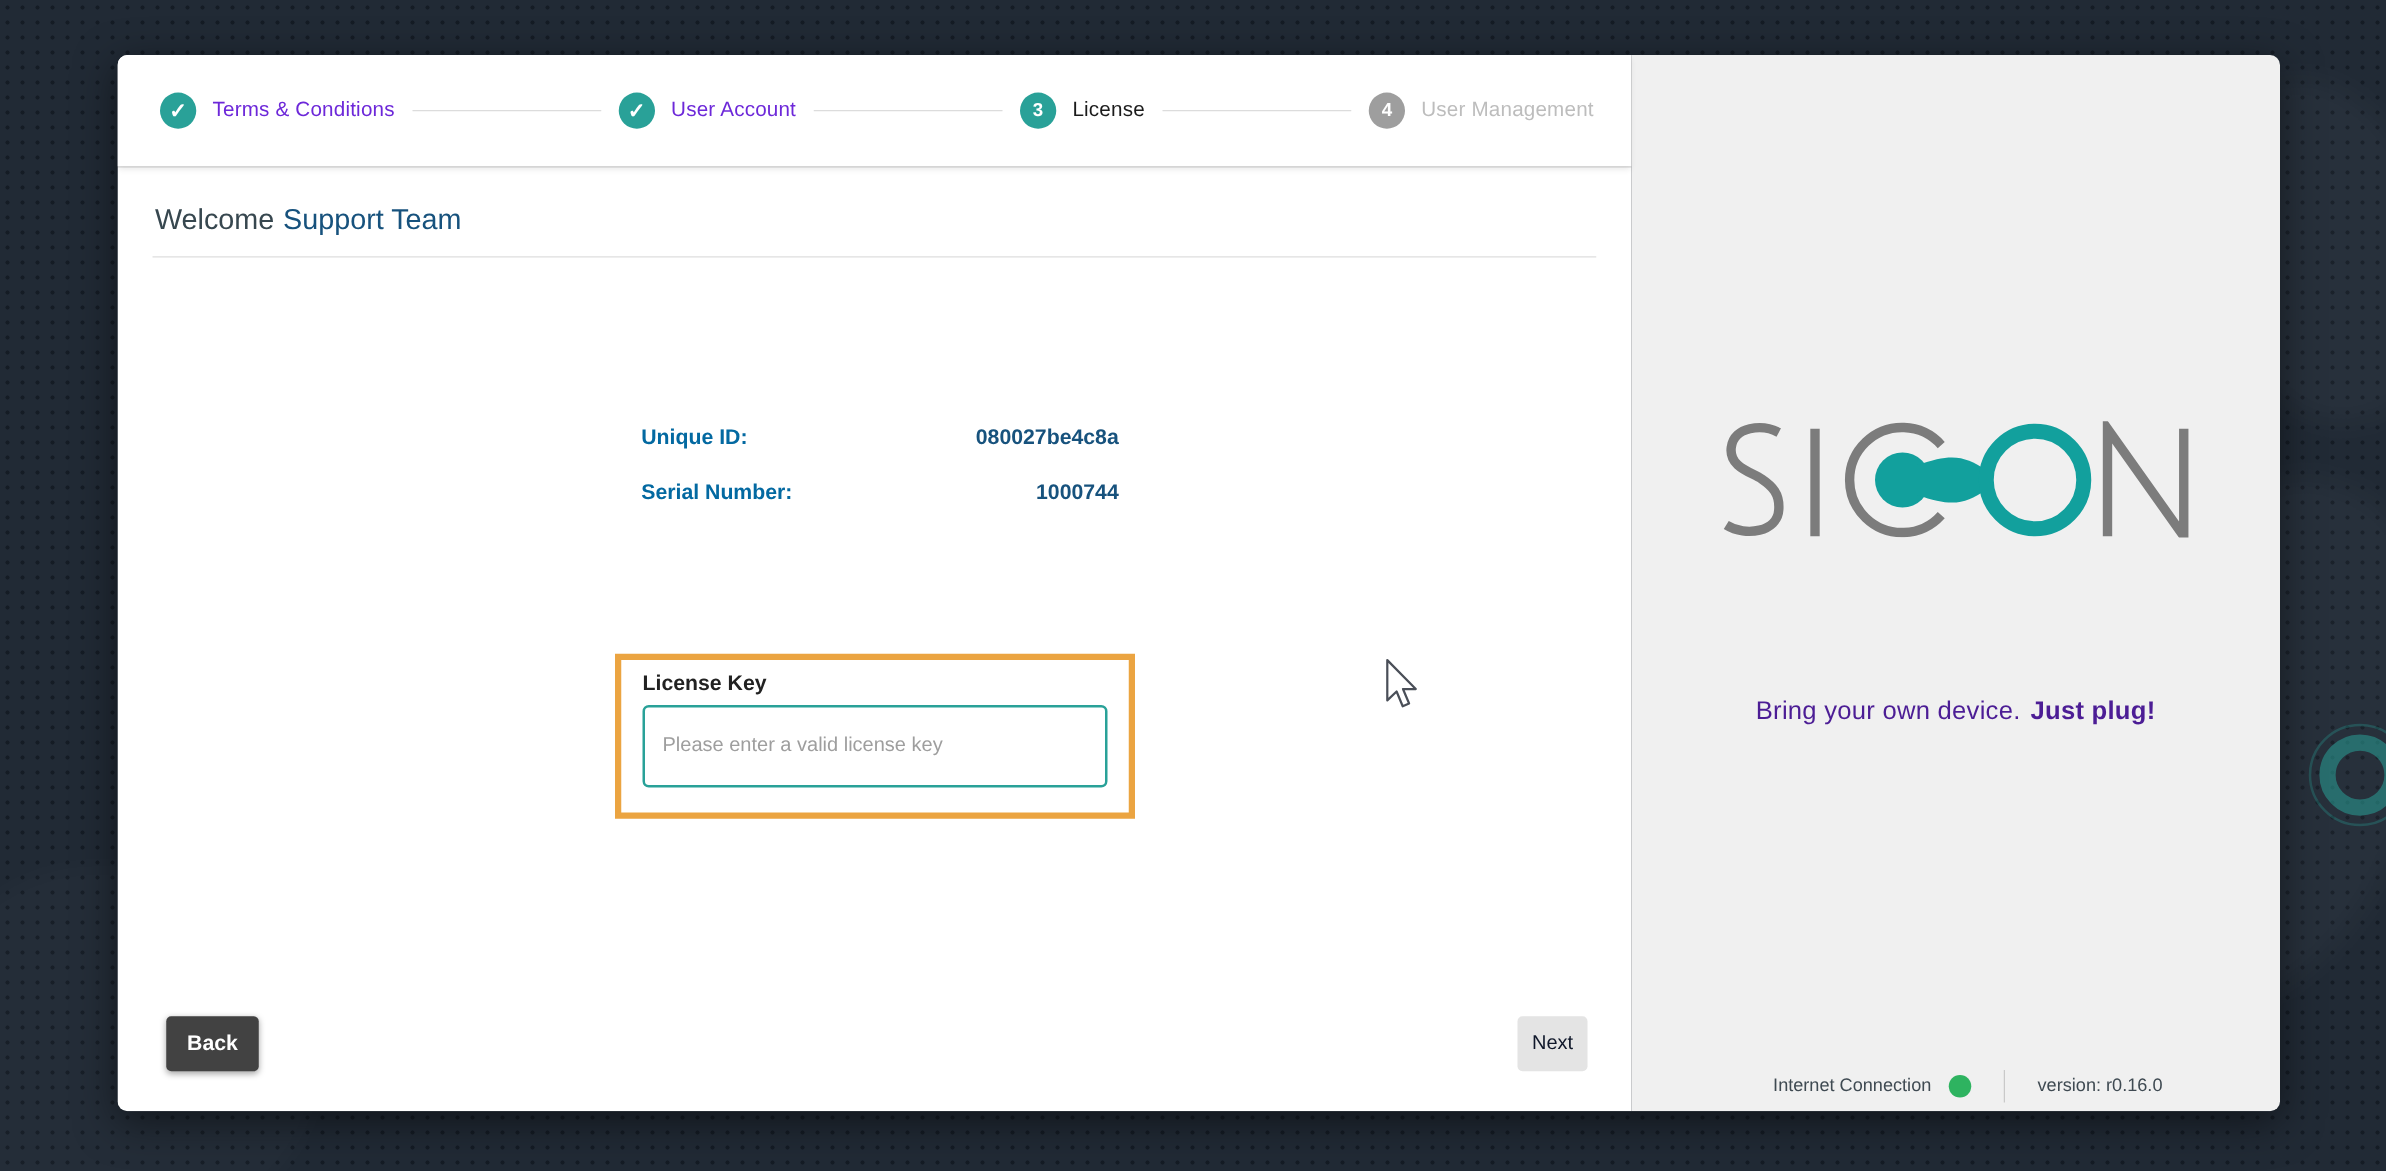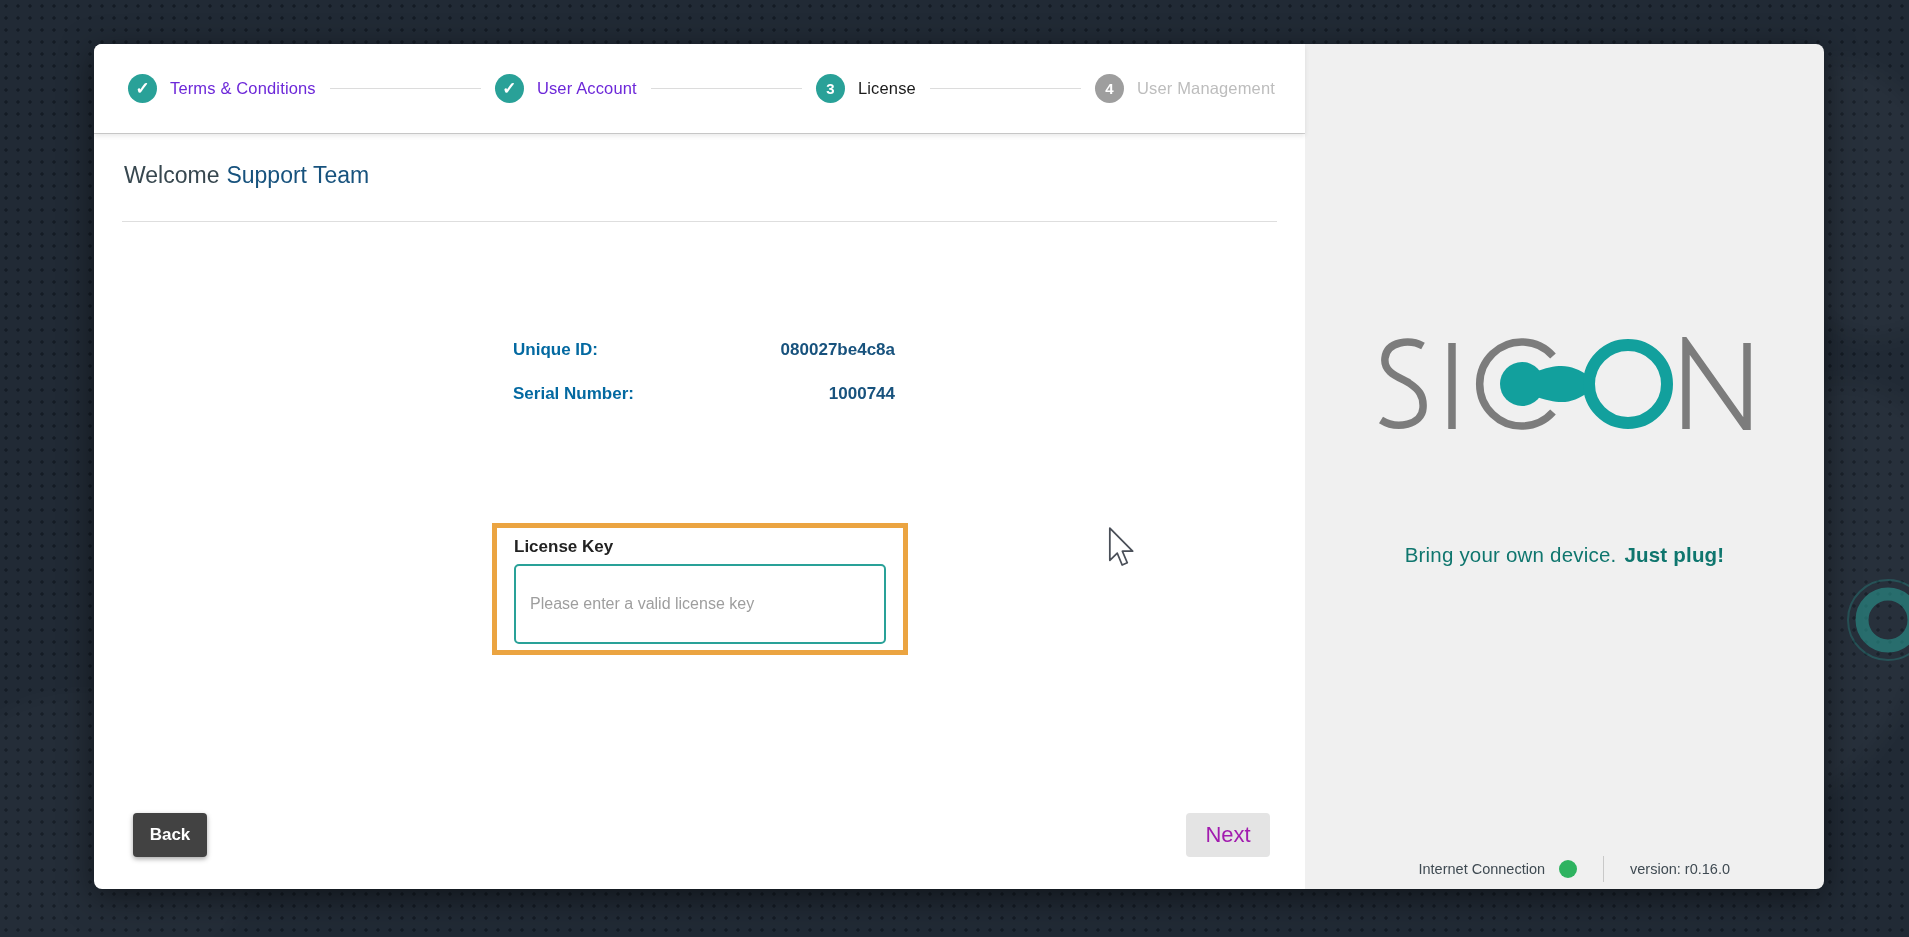--- a/index.html
+++ b/index.html
@@ -49,21 +49,21 @@
   }
   .step-circle .chk { font-size: 17px; font-weight: bold; line-height: 1; }
   .step.pending .step-circle { background: #9e9e9e; }
   .step-label { font-size: 16.5px; color: #6d28d9; white-space: nowrap; letter-spacing: 0.15px; }
   .step.active .step-label { color: #1b1b1b; font-weight: 500; }
   .step.pending .step-label { color: #bdbdbd; }
   .step-line { flex: 1; height: 1px; background: #dcdcdc; margin: 0 14px; }
 
   
   .welcome {
-    margin: 0 28px; padding: 29px 2px 32px 2px;
+    margin: 0 28px; padding: 29px 2px 16px 2px;
     border-bottom: 1px solid #dedede;
     font-size: 23px; font-weight: 500; color: #37474f;
   }
   .welcome-name { color: #17527d; margin-left: 7px; }
 
   
   .info { position: absolute; left: 419px; top: 296px; width: 382px; }
   .info-row { display: flex; justify-content: space-between; margin-bottom: 24px; font-size: 17px; font-weight: bold; }
   .info-label { color: #0369a1; }
   .info-value { color: #17527d; }
@@ -71,49 +71,49 @@
   
   .license-box {
     position: absolute; left: 398px; top: 452px;
     width: 416px; height: 132px;
     border: 5px solid #eba441; background: #fff;
     padding: 9px 17px;
     margin-top: 27px;
   }
   .license-label { font-size: 17px; font-weight: bold; color: #222; }
   .license-input {
-    display: block; width: 100%; height: 80px; margin-top: 7px;
+    display: block; width: 100%; height: 66px; margin-top: 7px;
     border: 2px solid #29a198; border-radius: 5px;
     padding: 12px 14px; font-size: 16px; color: #404040;
     outline: none; font-family: inherit; background: #fff;
   }
   .license-input::placeholder { color: #9e9e9e; }
 
   
   .btn { border: none; border-radius: 4px; font-family: inherit; cursor: pointer; }
   .btn-back {
     position: absolute; left: 39px; top: 769px;
     width: 74px; height: 44px;
     background: #424242; color: #fff;
     font-size: 17px; font-weight: bold;
     box-shadow: 0 2px 5px rgba(0,0,0,0.35);
   }
   .btn-next {
     position: absolute; right: 35px; top: 769px;
-    width: 84px; height: 44px;
-    background: #e4e4e4; color: #a21caf;
-    font-size: 22px; font-weight: 500; cursor: default;
+    width: 56px; height: 44px;
+    background: #e4e4e4; color: #0f172a;
+    font-size: 16px; font-weight: 500; cursor: default;
   }
 
   
   .brand-panel { width: 519px; height: 100%; background: #f0f0f0; position: relative; flex: none; }
   .logo { position: absolute; left: 71px; top: 293px; width: 377px; height: 93px; }
   .tagline {
-    position: absolute; top: 499px; left: 0; width: 100%;
-    text-align: center; font-size: 20.5px; color: #0f766e; letter-spacing: 0.2px;
+    position: absolute; top: 513px; left: 0; width: 100%;
+    text-align: center; font-size: 20.5px; color: #4c1d95; letter-spacing: 0.2px;
   }
   .tagline-bold { font-weight: bold; margin-left: 8px; }
   .panel-footer {
     position: absolute; bottom: 7px; right: 94px;
     display: flex; align-items: center;
     font-size: 14.5px; color: #3f4a52;
   }
   .status-dot { width: 18px; height: 18px; border-radius: 50%; background: #2eb360; margin-left: 14px; flex: none; }
   .footer-divider { width: 1px; height: 26px; background: #c9c9c9; margin: 0 26px; }
 

